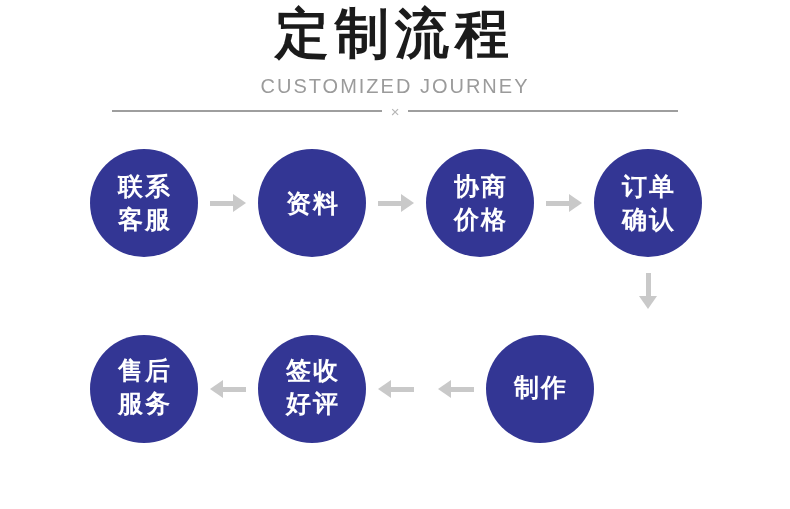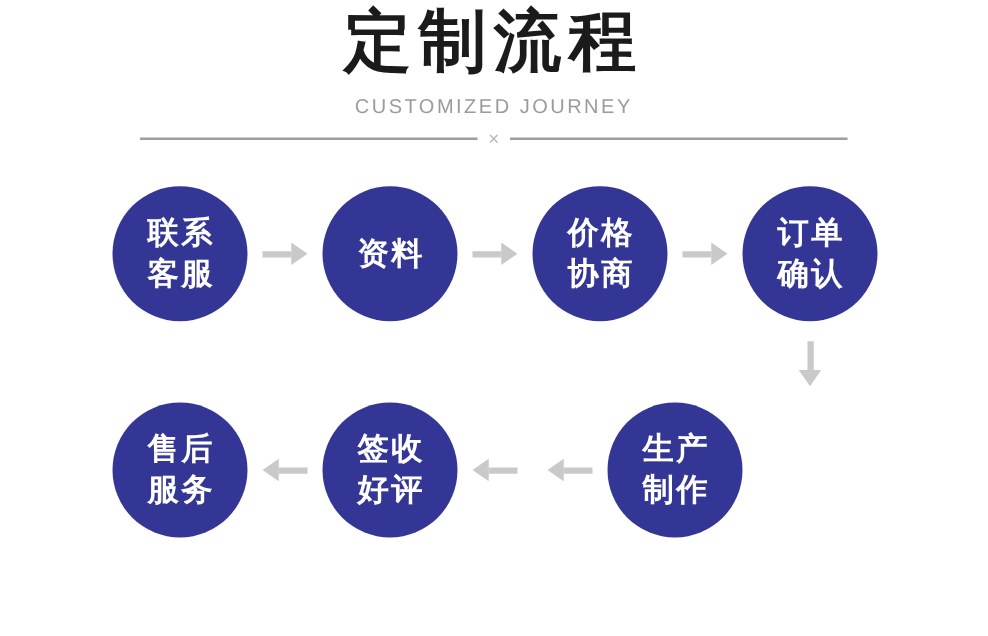--- a/index.html
+++ b/index.html
@@ -24,21 +24,21 @@
     position:absolute;top:2px;left:0;width:790px;
     text-align:center;
     font-size:54px;line-height:62px;
     font-weight:900;
     letter-spacing:6px;
     color:var(--title);
   }
   .subtitle{
     position:absolute;top:76px;left:0;width:790px;
     text-align:center;
-    font-size:16px;line-height:20px;
+    font-size:20px;line-height:20px;
     letter-spacing:2px;
     color:var(--subtitle);
   }
   .divider{
     position:absolute;top:102px;left:112px;width:566px;height:18px;
     display:flex;align-items:center;justify-content:center;
   }
   .divider .line{
     flex:1;height:0;border-top:2px solid var(--divider);
   }
@@ -46,21 +46,21 @@
     color:#b5b5b5;
     font-size:15px;line-height:15px;
     padding:0 9px;
     font-weight:400;
   }
   .flow-row{
     position:absolute;left:90px;width:610px;height:108px;
     display:flex;align-items:center;
   }
   .flow-row.row-1{top:149px;}
-  .flow-row.row-2{top:322px;}
+  .flow-row.row-2{top:335px;font-family:Liberation Mono, monospace;}
   .circle{
     width:108px;height:108px;border-radius:50%;
     background:var(--circle-fill);
     display:flex;flex-direction:column;
     align-items:center;justify-content:center;
     flex:0 0 auto;
   }
   .circle span{
     color:var(--circle-text);
     font-size:25px;line-height:33px;
@@ -122,22 +122,22 @@
         <span class="head"></span>
     </div>
     <div class="circle">
       <span>资料</span>
     </div>
     <div class="h-arrow dir-right">
       <span class="shaft"></span>
         <span class="head"></span>
     </div>
     <div class="circle">
+      <span>协商</span>
       <span>价格</span>
-      <span>协商</span>
     </div>
     <div class="h-arrow dir-right">
       <span class="shaft"></span>
         <span class="head"></span>
     </div>
     <div class="circle">
       <span>订单</span>
       <span>确认</span>
     </div>
   </div>
@@ -162,18 +162,17 @@
     </div>
     <div class="h-arrow dir-left">
       <span class="head"></span>
         <span class="shaft"></span>
     </div>
     <div class="h-arrow dir-left">
       <span class="head"></span>
         <span class="shaft"></span>
     </div>
     <div class="circle">
-      <span>生产</span>
       <span>制作</span>
     </div>
   </div>
 
 </div>
 
 </body></html>

